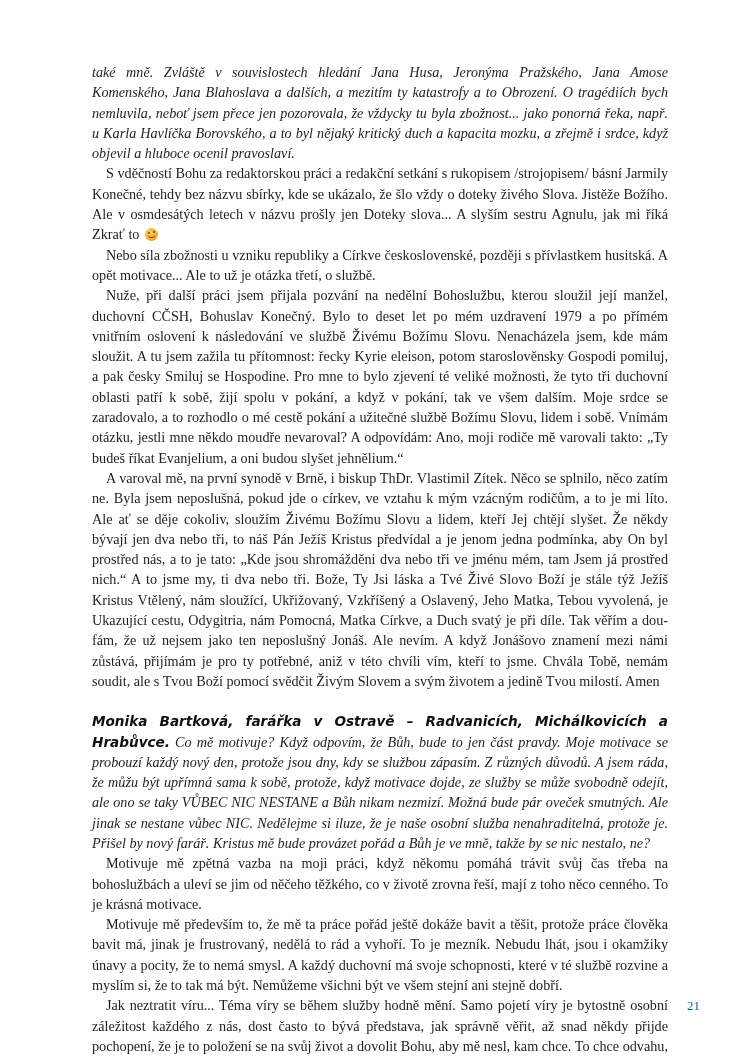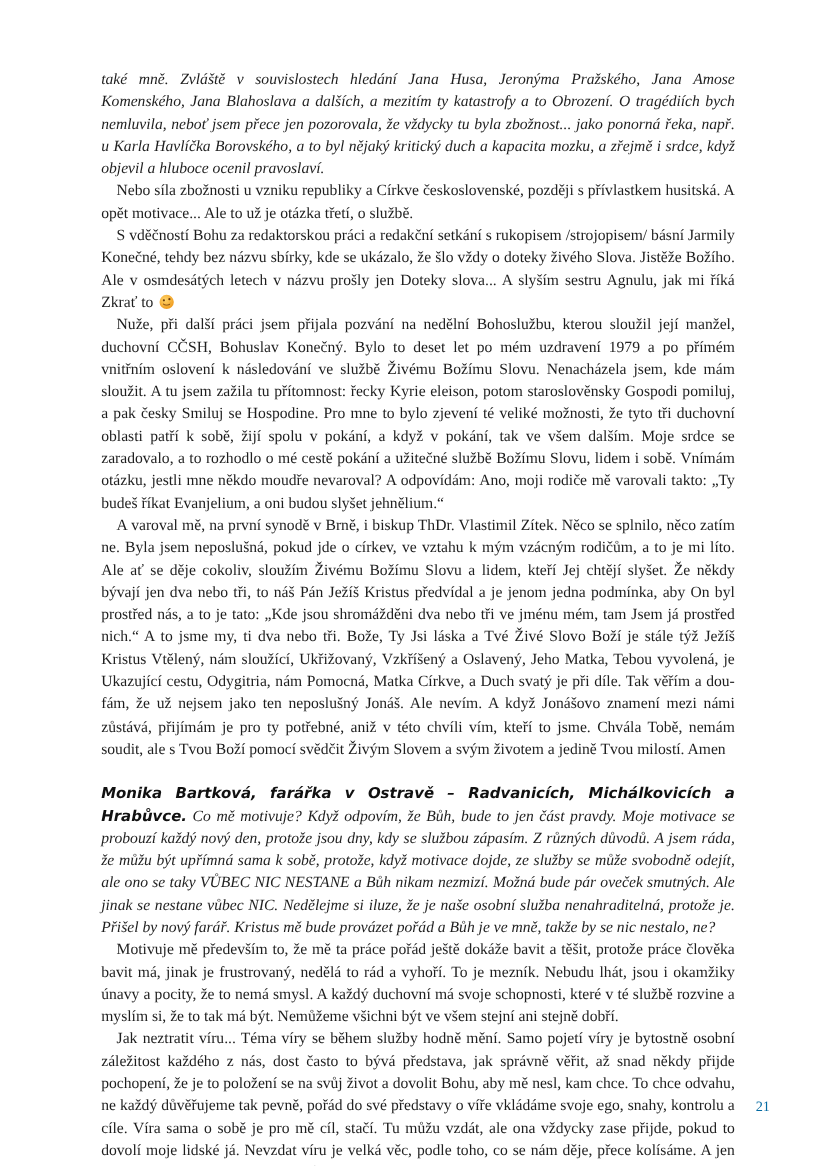--- a/index.html
+++ b/index.html
@@ -55,25 +55,26 @@
     font-size: 13px;
     color: #0369a1;
     padding-left: 32px;
   }
 </style>
 </head>
 <body>
 
 <div class="page">
   <p class="noindent">také mně. Zvláště v souvislostech hledání Jana Husa, Jeronýma Pražského, Jana Amose Komenského, Jana Bla­hoslava a dalších, a mezitím ty katastrofy a to Obrození. O tragédiích bych nemluvila, neboť jsem přece jen po­zorovala, že vždycky tu byla zbožnost... jako ponorná řeka, např. u Karla Havlíčka Borovského, a to byl nějaký kritický duch a kapacita mozku, a zřejmě i srdce, když objevil a hluboce ocenil pravoslaví.</p>
+  <p class="indent"><span>S vděčností Bohu za redaktorskou práci a redakční setkání s rukopisem /strojopisem/ básní Jarmily Konečné, tehdy bez názvu sbírky, kde se ukázalo, že šlo vždy o doteky živého Slova. Jistěže Božího. Ale v osmdesátých letech v názvu prošly jen Doteky slova... A slyším sestru Agnulu, jak mi říká Zkrať to</span>&nbsp;<span class="emoji"></span></p>
   <p class="indent">Nebo síla zbožnosti u vzniku republiky a Církve československé, později s přívlastkem husitská. A opět moti­vace... Ale to už je otázka třetí, o službě.</p>
-  <p class="indent"><span>S vděčností Bohu za redaktorskou práci a redakční setkání s rukopisem /strojopisem/ básní Jarmily Konečné, tehdy bez názvu sbírky, kde se ukázalo, že šlo vždy o doteky živého Slova. Jistěže Božího. Ale v osmdesátých letech v názvu prošly jen Doteky slova... A slyším sestru Agnulu, jak mi říká Zkrať to</span>&nbsp;<span class="emoji"></span></p>
   <p class="indent">Nuže, při další práci jsem přijala pozvání na nedělní Bohoslužbu, kterou sloužil její manžel, duchovní CČSH, Bohuslav Konečný. Bylo to deset let po mém uzdravení 1979 a po přímém vnitřním oslovení k následování ve službě Živému Božímu Slovu. Nenacházela jsem, kde mám sloužit. A tu jsem zažila tu přítomnost: řecky Kyrie eleison, potom staroslověnsky Gospodi pomiluj, a pak česky Smiluj se Hospodine. Pro mne to bylo zjevení té veliké možnosti, že tyto tři duchovní oblasti patří k sobě, žijí spolu v pokání, a když v pokání, tak ve všem dalším. Moje srdce se zaradovalo, a to rozhodlo o mé cestě pokání a užitečné službě Božímu Slovu, lidem i sobě. Vnímám otázku, jestli mne někdo moudře nevaroval? A odpovídám: Ano, moji rodiče mě varovali takto: „Ty budeš říkat Evanjelium, a oni budou slyšet jehnělium.“</p>
   <p class="indent">A varoval mě, na první synodě v Brně, i biskup ThDr. Vlastimil Zítek. Něco se splnilo, něco zatím ne. Byla jsem neposlušná, pokud jde o církev, ve vztahu k mým vzácným rodičům, a to je mi líto. Ale ať se děje cokoliv, sloužím Živému Božímu Slovu a lidem, kteří Jej chtějí slyšet. Že někdy bývají jen dva nebo tři, to náš Pán Ježíš Kristus předvídal a je jenom jedna podmínka, aby On byl prostřed nás, a to je tato: „Kde jsou shromážděni dva nebo tři ve jménu mém, tam Jsem já prostřed nich.“ A to jsme my, ti dva nebo tři. Bože, Ty Jsi láska a Tvé Živé Slovo Boží je stále týž Ježíš Kristus Vtělený, nám sloužící, Ukřižovaný, Vzkříšený a Oslavený, Jeho Matka, Tebou vyvolená, je Ukazující cestu, Odygitria, nám Pomocná, Matka Církve, a Duch svatý je při díle. Tak věřím a dou­fám, že už nejsem jako ten neposlušný Jonáš. Ale nevím. A když Jonášovo znamení mezi námi zůstává, přijímám je pro ty potřebné, aniž v této chvíli vím, kteří to jsme. Chvála Tobě, nemám soudit, ale s Tvou Boží pomocí svědčit Živým Slovem a svým životem a jedině Tvou milostí. Amen</p>
 
   <div class="spacer"></div>
 
   <p class="noindent"><span class="section-head">Monika Bartková, farářka v Ostravě – Radvanicích, Michálkovicích a Hrabůvce.</span><span> Co mě moti­vuje? Když odpovím, že Bůh, bude to jen část pravdy. Moje motivace se probouzí každý nový den, protože jsou dny, kdy se službou zápasím. Z různých důvodů. A jsem ráda, že můžu být upřímná sama k sobě, protože, když motivace dojde, ze služby se může svobodně odejít, ale ono se taky VŮBEC NIC NESTANE a Bůh nikam ne­zmizí. Možná bude pár oveček smutných. Ale jinak se nestane vůbec NIC. Nedělejme si iluze, že je naše osobní služba nenahraditelná, protože je. Přišel by nový farář. Kristus mě bude provázet pořád a Bůh je ve mně, takže by se nic nestalo, ne?</span></p>
+  <p class="indent">Motivuje mě zpětná vazba na moji práci, když někomu pomáhá trávit svůj čas třeba na bohoslužbách a uleví se jim od něčeho těžkého, co v životě zrovna řeší, mají z toho něco cenného. To je krásná motivace.</p>
   <p class="indent">Motivuje mě především to, že mě ta práce pořád ještě dokáže bavit a těšit, protože práce člověka bavit má, jinak je frustrovaný, nedělá to rád a vyhoří. To je mezník. Nebudu lhát, jsou i okamžiky únavy a pocity, že to nemá smysl. A každý duchovní má svoje schopnosti, které v té službě rozvine a myslím si, že to tak má být. Ne­můžeme všichni být ve všem stejní ani stejně dobří.</p>
   <p class="indent">Jak neztratit víru... Téma víry se během služby hodně mění. Samo pojetí víry je bytostně osobní záležitost každého z nás, dost často to bývá představa, jak správně věřit, až snad někdy přijde pochopení, že je to položení se na svůj život a dovolit Bohu, aby mě nesl, kam chce. To chce odvahu, ne každý důvěřujeme tak pevně, pořád do své představy o víře vkládáme svoje ego, snahy, kontrolu a cíle. Víra sama o sobě je pro mě cíl, stačí. Tu můžu vzdát, ale ona vždycky zase přijde, pokud to dovolí moje lidské já. Nevzdat víru je velká věc, podle toho, co se nám děje, přece kolísáme. A jen ten, kdo je v ní autentický, může doopravdy být dobrým duchovním. Jenže lidé často chtějí duchovního, který dobře a vzdělaně mluví, má charisma, ale může se za tím skrývat třeba jen potřeba být obdivován. Může to být role, maska. To je třeba u sebe zkoumat. Můžeme se cítit nedůležití, malí, mít</p>
 </div>
 
 <div class="page-number">21</div>
 
 </body></html>

